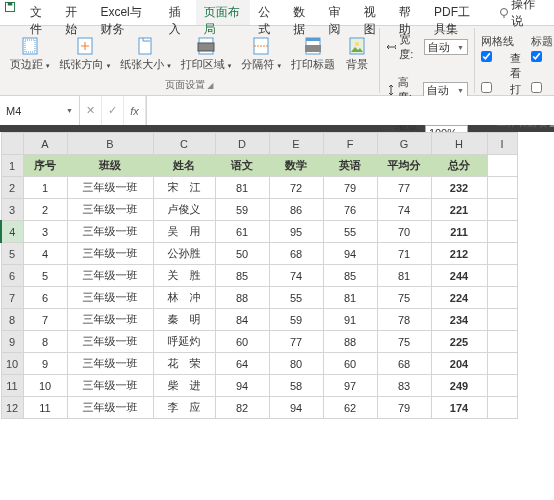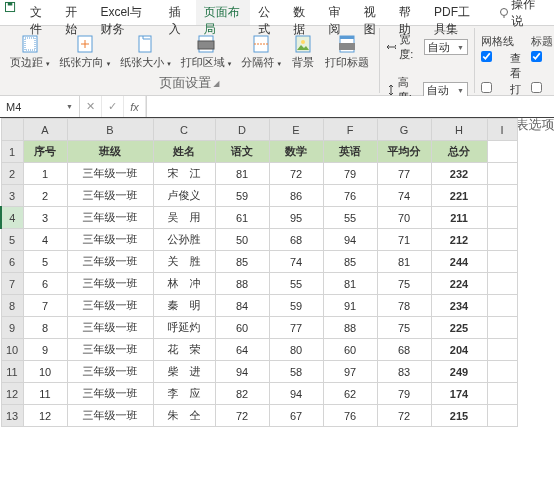--- a/index.html
+++ b/index.html
@@ -7,34 +7,34 @@
 .menubar{background:#fff;height:26px;display:flex;padding:0 4px;border-bottom:1px solid #d4d4d4}
 .menubar .item{padding:4px 8px;cursor:pointer;font-size:12px;color:#333}
 .menubar .item.active{background:#f2f2f2;color:#217346}
 .menubar .icon-save{width:14px;height:14px;margin-right:6px}
 .ribbon{background:#f3f2f1;height:70px;display:flex;border-bottom:1px solid #d4d4d4;padding:2px 0}
 .ribbon-group{border-right:1px solid #d4d4d4;padding:2px 6px 0;display:flex;flex-direction:column;justify-content:space-between}
 .ribbon-group .buttons{display:flex;gap:2px;flex:1}
 .ribbon-btn{display:flex;flex-direction:column;align-items:center;justify-content:center;padding:2px 4px;cursor:pointer;min-width:32px}
 .ribbon-btn .icon{width:20px;height:20px;display:flex;align-items:center;justify-content:center}
 .ribbon-btn .lbl{font-size:11px;color:#444;margin-top:1px;white-space:nowrap}
-.ribbon-group .title{font-size:13px;color:#666;text-align:center;padding:0 0 1px}
+.ribbon-group .title{font-size:10px;color:#666;text-align:center;padding:0 0 1px}
 .title-row{display:flex;align-items:center;justify-content:center;gap:2px}
 .chev{font-size:8px;color:#888}
 .size-group{padding:4px 6px;display:flex;flex-direction:column;gap:13px;justify-content:space-between}
 .size-row{display:flex;align-items:center;gap:3px;font-size:11px}
 .size-row .box{border:1px solid #ababab;background:#fff;width:50px;height:16px;padding:0 3px;display:flex;align-items:center;justify-content:space-between}
 .size-row .box .dd{font-size:7px;color:#666}
 .chk-group{padding:4px 6px;display:flex;gap:10px}
 .chk-col{display:flex;flex-direction:column;gap:1px;font-size:11px}
 .chk-col .hdr{color:#444;margin-bottom:1px}
 .chk-row{display:flex;align-items:flex-start;gap:18px}
 .chk-row input{width:11px;height:11px}
 .right-group{padding:4px 6px;display:flex;align-items:flex-start}
-.namebox-row{height:22px;display:flex;align-items:center;border-bottom:1px solid #404040;background:#fff}
+.namebox-row{height:36px;display:flex;align-items:center;border-bottom:7px solid #404040;background:#fff}
 .namebox{width:80px;border-right:1px solid #d4d4d4;height:100%;display:flex;align-items:center;padding:0 6px;justify-content:space-between;font-size:11px}
 .namebox .dd{font-size:7px;color:#666}
 .fx-area{display:flex;align-items:center;height:100%;border-right:1px solid #d4d4d4}
 .fx-btn{width:22px;height:100%;display:flex;align-items:center;justify-content:center;color:#999;font-size:11px;border-right:1px solid #e8e8e8}
 .fx-btn.fx{font-style:italic;color:#666}
 .formula-input{flex:1;height:100%;border:none;padding:0 6px;font-size:11px}
 .grid-area{position:relative;overflow:hidden}
 .grid{border-collapse:collapse;table-layout:fixed}
 .grid th,.grid td{border:1px solid #d4d4d4;font-size:11px;text-align:center;height:22px;padding:0;overflow:hidden}
 .grid .corner{background:#e6e6e6;width:22px}
@@ -122,36 +122,36 @@
             <svg width="20" height="20">
               <rect x="3" y="2" width="14" height="16" fill="#fff" stroke="#5b9bd5"></rect>
               <line x1="3" y1="10" x2="17" y2="10" stroke="#ed7d31" stroke-dasharray="2 1"></line>
             </svg>
           </span>
           <span class="lbl">分隔符 <span style="font-size:7px">▾</span></span>
         </div>
         <div class="ribbon-btn">
           <span class="icon">
             <svg width="20" height="20">
+              <rect x="3" y="2" width="14" height="16" fill="#fff" stroke="#5b9bd5"></rect>
+              <rect x="3" y="2" width="14" height="3" fill="#5b9bd5"></rect>
+              <rect x="2" y="9" width="16" height="7" fill="#888"></rect>
+            </svg>
+          </span>
+          <span class="lbl">打印标题</span>
+        </div>
+        <div class="ribbon-btn">
+          <span class="icon">
+            <svg width="20" height="20">
               <rect x="3" y="2" width="14" height="16" fill="#e7f0de" stroke="#5b9bd5"></rect>
               <circle cx="10" cy="8" r="2" fill="#ffd966"></circle>
               <path d="M4 16l4-5 3 3 2-2 3 4z" fill="#70ad47"></path>
             </svg>
           </span>
           <span class="lbl">背景</span>
-        </div>
-        <div class="ribbon-btn">
-          <span class="icon">
-            <svg width="20" height="20">
-              <rect x="3" y="2" width="14" height="16" fill="#fff" stroke="#5b9bd5"></rect>
-              <rect x="3" y="2" width="14" height="3" fill="#5b9bd5"></rect>
-              <rect x="2" y="9" width="16" height="7" fill="#888"></rect>
-            </svg>
-          </span>
-          <span class="lbl">打印标题</span>
         </div>
       </div>
     <div class="title-row">
         <span class="title">页面设置</span>
         <span class="chev">◢</span>
       </div>
   </div>
   <div class="ribbon-group size-group">
     <div class="size-row">
         <svg width="12" height="10">
@@ -392,27 +392,15 @@
           <td class="data colA">11</td>
           <td class="data colB">三年级一班</td>
           <td class="data colC">李　应</td>
           <td class="data colD">82</td>
           <td class="data colE">94</td>
           <td class="data colF">62</td>
           <td class="data colG">79</td>
           <td class="data bold colH">174</td>
           <td class="data colI"></td>
         </tr>
-        <tr>
-          <th class="rowhdr">13</th>
-          <td class="data colA">12</td>
-          <td class="data colB">三年级一班</td>
-          <td class="data colC">朱　仝</td>
-          <td class="data colD">72</td>
-          <td class="data colE">67</td>
-          <td class="data colF">76</td>
-          <td class="data colG">72</td>
-          <td class="data bold colH">215</td>
-          <td class="data colI"></td>
-        </tr>
       </tbody>
     </table>
 </div>
 
 </body></html>

